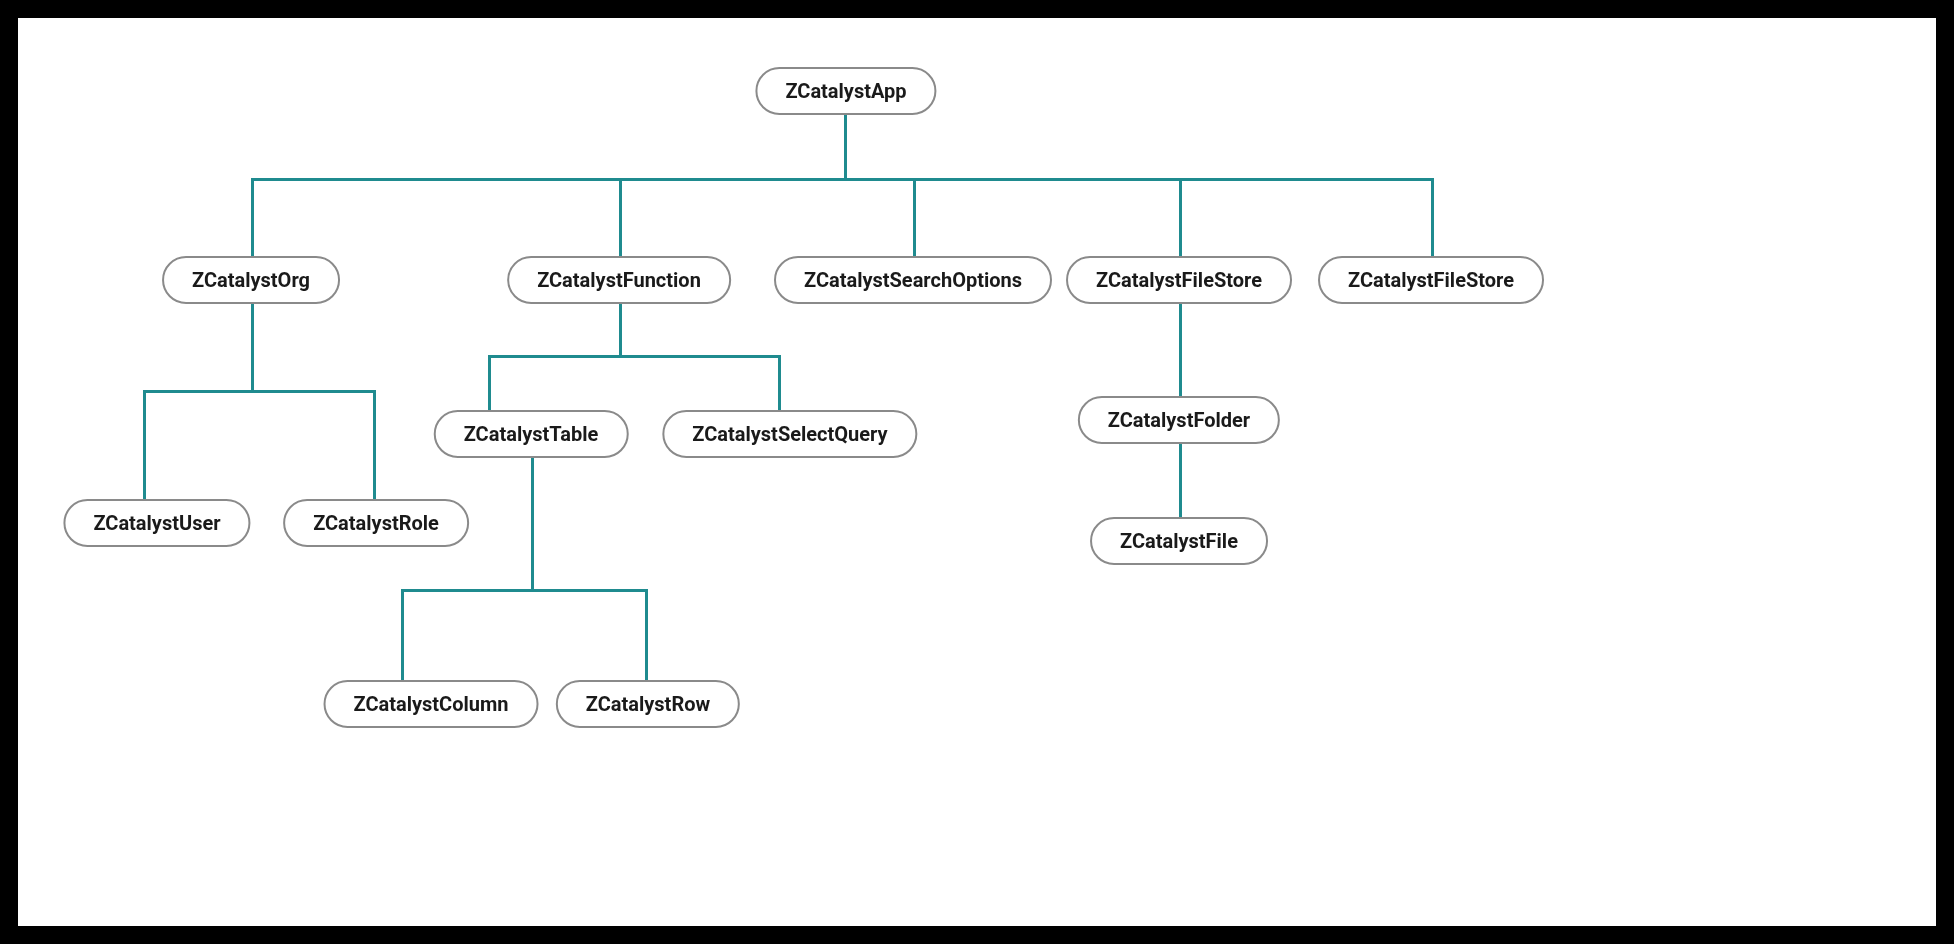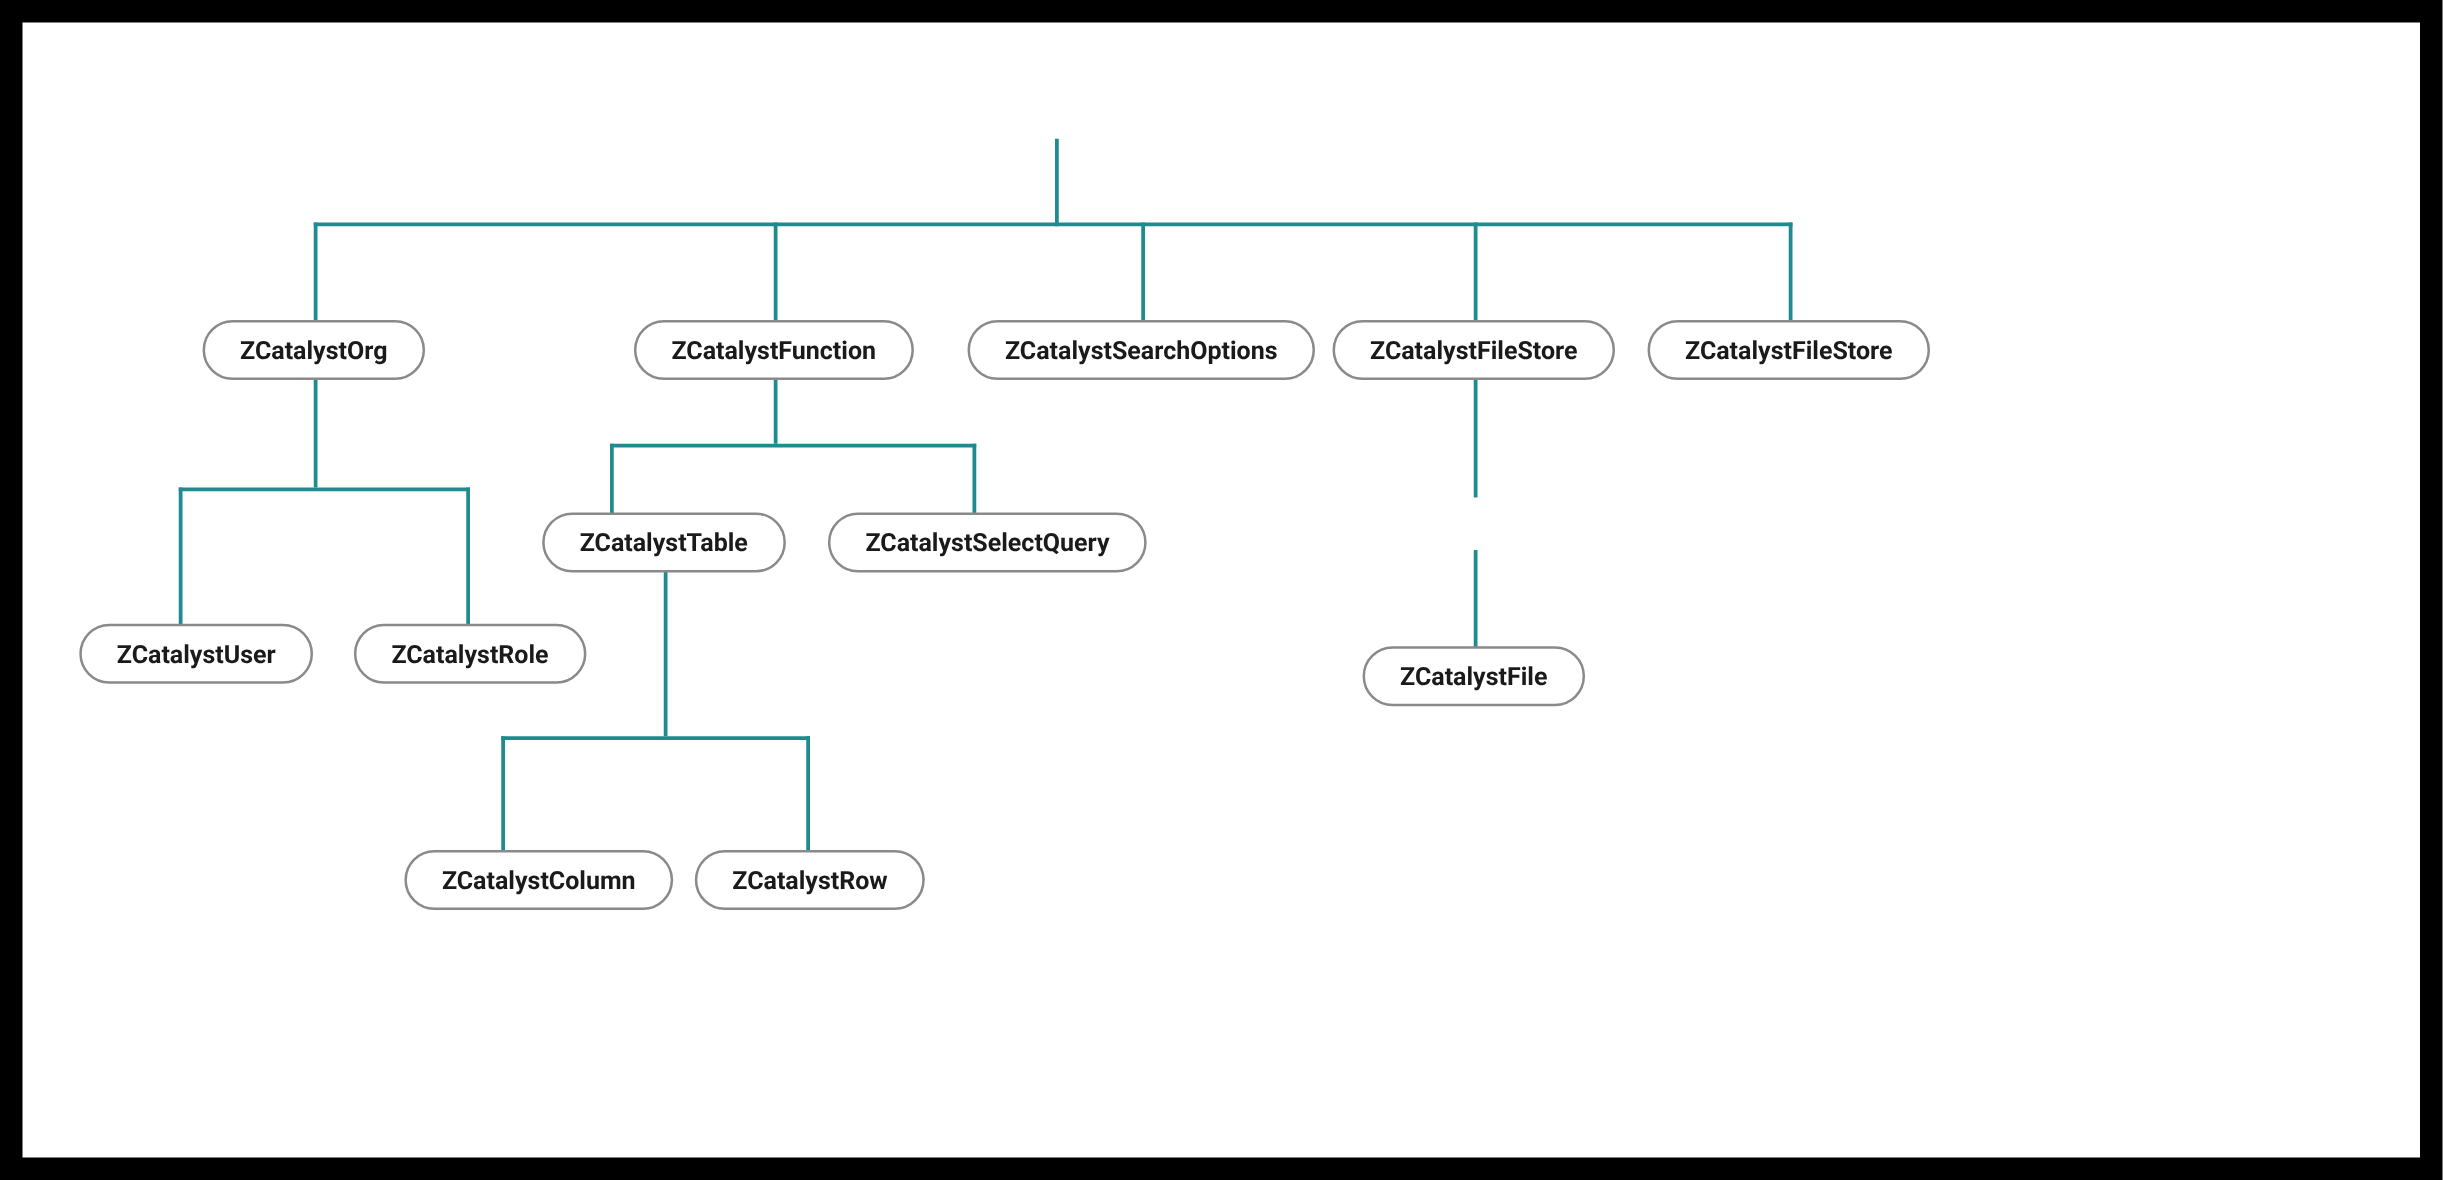--- a/index.html
+++ b/index.html
@@ -43,33 +43,35 @@
     }
     .vline {
       width: 3px;
     }
   </style>
 </head>
 <body>
 
 <div class="canvas">
 
+  <div class="node" style="left:828px; top:49px;">ZCatalystApp</div>
 
   <div class="node" style="left:233px; top:238px;">ZCatalystOrg</div>
   <div class="node" style="left:601px; top:238px;">ZCatalystFunction</div>
   <div class="node" style="left:895px; top:238px;">ZCatalystSearchOptions</div>
   <div class="node" style="left:1161px; top:238px;">ZCatalystFileStore</div>
   <div class="node" style="left:1413px; top:238px;">ZCatalystFileStore</div>
 
   <div class="node" style="left:139px; top:481px;">ZCatalystUser</div>
   <div class="node" style="left:358px; top:481px;">ZCatalystRole</div>
 
   <div class="node" style="left:513px; top:392px;text-align:center;">ZCatalystTable</div>
   <div class="node" style="left:772px; top:392px;">ZCatalystSelectQuery</div>
 
+  <div class="node" style="left:1161px; top:378px;">ZCatalystFolder</div>
   <div class="node" style="left:1161px; top:499px;">ZCatalystFile</div>
 
   <div class="node" style="left:413px; top:662px;">ZCatalystColumn</div>
   <div class="node" style="left:630px; top:662px;">ZCatalystRow</div>
 
   <div class="connector vline" style="left:826px; top:93px; height:70px;"></div>
 
   <div class="connector hline" style="left:233px; top:160px; width:1183px;"></div>
 
   <div class="connector vline" style="left:233px; top:160px; height:80px;"></div>

